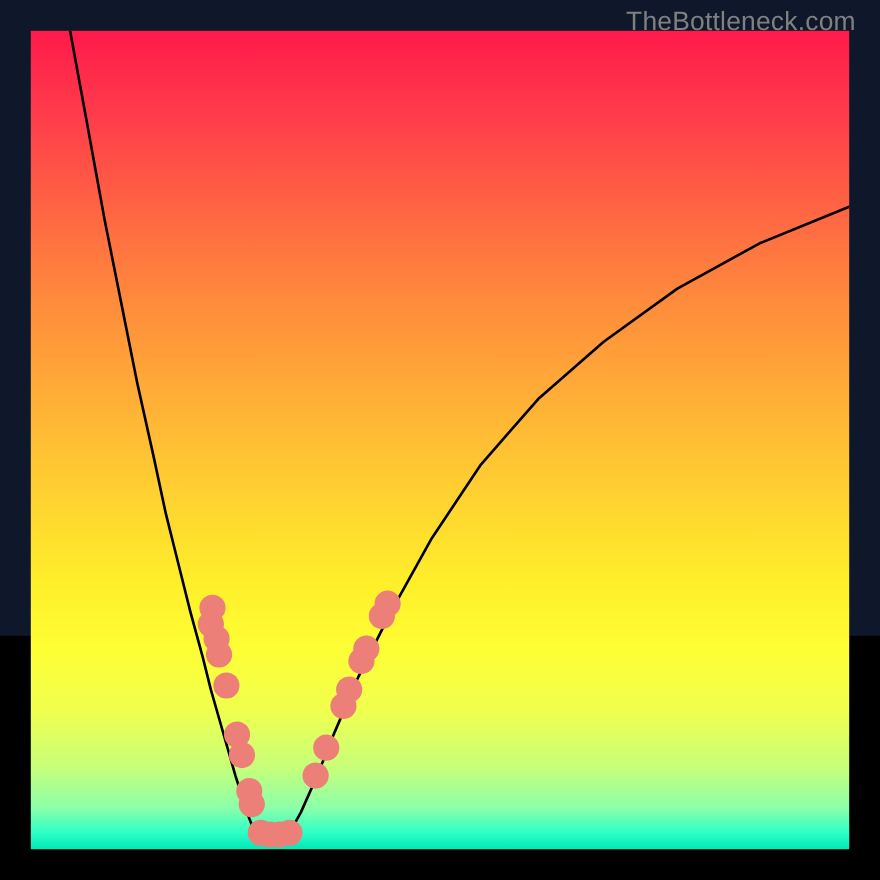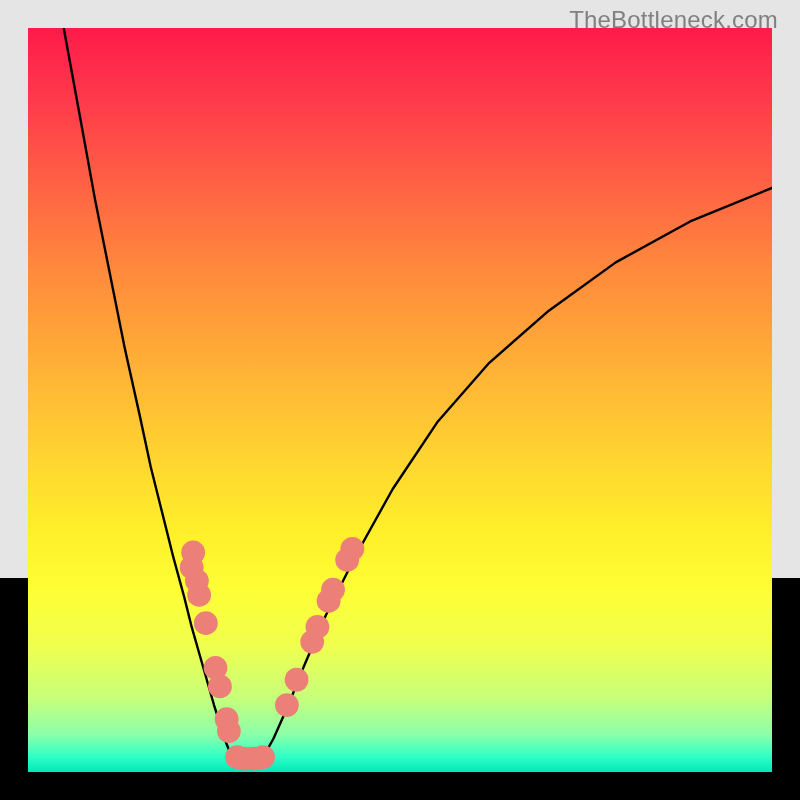--- a/index.html
+++ b/index.html
@@ -10,21 +10,21 @@
     overflow: hidden;
     background: #000;
     font-family: Arial, Helvetica, sans-serif;
   }
   .frame {
     position: absolute;
     top: 0;
     left: 0;
     width: 800px;
     height: 578px;
-    background: #e5e5e5;
+    background: #0f172a;
   }
   .plot {
     position: absolute;
     top: 28px;
     left: 28px;
     width: 744px;
     height: 744px;
     background: linear-gradient(to bottom,
       #ff1a4a 0%,
       #ff3b4b 10%,

